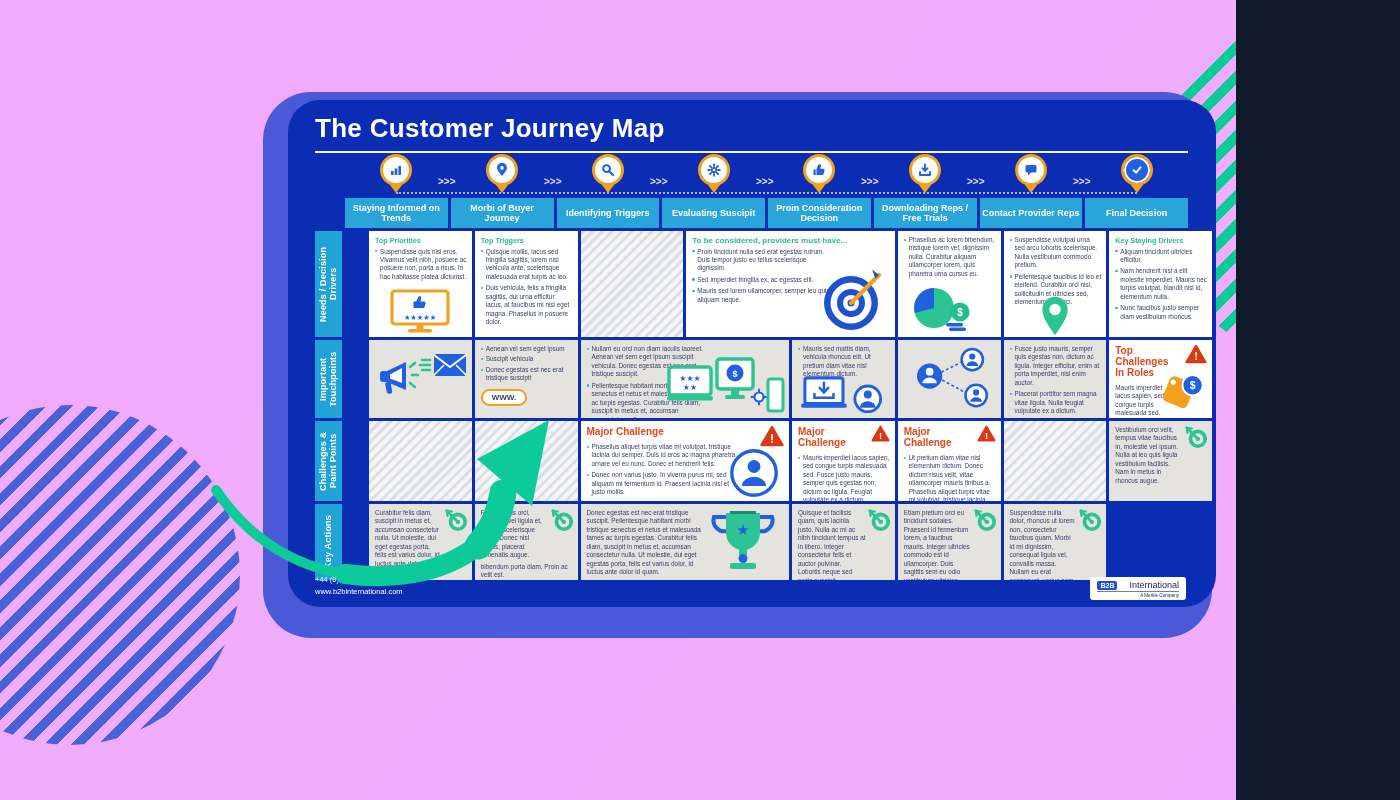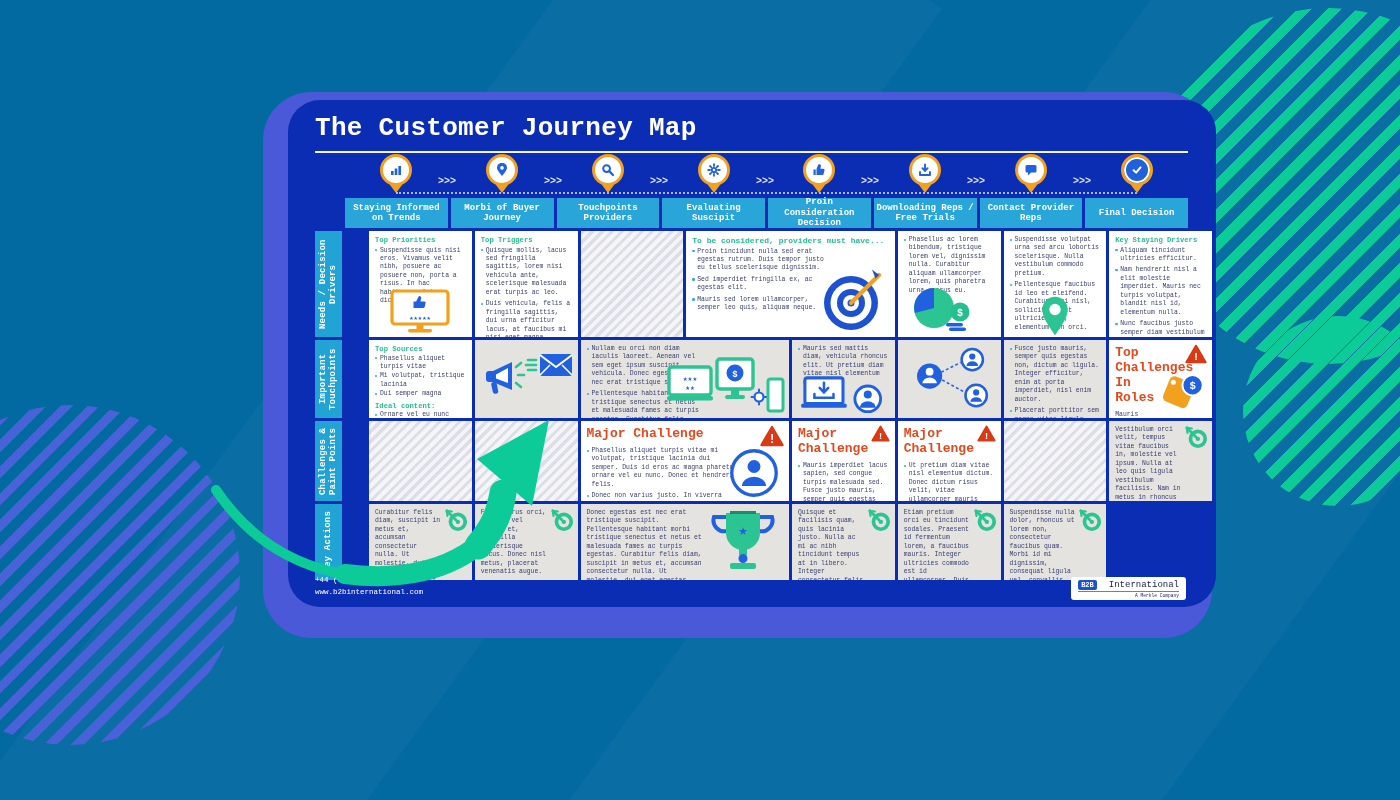--- a/index.html
+++ b/index.html
@@ -1,17 +1,17 @@
 <!DOCTYPE html>
 <html><head>
 <meta charset="utf-8">
 <style>
   html,body{margin:0;padding:0;background:#10182b;}
-  .stage{position:relative;width:1400px;height:800px;overflow:hidden;
-         background:#0369a1;font-family:Liberation Mono, monospace;}
+  .stage{position:relative;width:1236px;height:800px;overflow:hidden;
+         background:#f0abfc;font-family:Liberation Sans, sans-serif;}
   .band{position:absolute;background:rgba(255,255,255,.032);}
   .stripe-circle{position:absolute;border-radius:50%;}
   .stripe-green{background:repeating-linear-gradient(135deg,#0DCB99 0 10px,transparent 10px 21px);}
   .stripe-blue{background:repeating-linear-gradient(135deg,#4A62D8 0 9px,transparent 9px 19px);}
   .card-shadow{position:absolute;left:263px;top:92px;width:949px;height:546px;border-radius:48px;background:#4A59D8;}
   .card{position:absolute;left:288px;top:100px;width:928px;height:507px;border-radius:32px;background:#0B2DB4;}
   .title{position:absolute;left:27px;top:13px;color:#fff;font-size:26px;font-weight:700;letter-spacing:.3px;}
   .title-rule{position:absolute;left:27px;top:51px;width:873px;height:2px;background:rgba(255,255,255,.95);}
   .dotline{position:absolute;left:108px;top:92px;width:741px;border-top:2px dotted rgba(255,255,255,.65);}
   .pin{position:absolute;top:54px;width:34px;text-align:center;}
@@ -29,21 +29,21 @@
   .lab span{writing-mode:vertical-rl;transform:rotate(180deg);color:#fff;font-weight:700;font-size:9px;
             line-height:1.1;text-align:center;letter-spacing:.2px;}
   .grid{position:absolute;left:57px;top:131px;width:843px;display:grid;
         grid-template-columns:repeat(8,1fr);grid-template-rows:106px 78px 80px 76px;gap:3px;padding-left:24px;}
   .cell{position:relative;background:#fff;overflow:hidden;padding:5px 5px 3px 6px;}
   .cell.gray{background:#E4E3E0;}
   .cell.hatch{background:repeating-linear-gradient(135deg,#DCDEE8 0 3px,#F5F5F8 3px 7px);}
   .span2{grid-column:span 2;}
   .h-green{color:#27BE8E;font-weight:700;font-size:7.2px;margin-bottom:2.5px;}
   .h-green.big{font-size:8px;}
-  .h-red{color:#E2491D;font-weight:700;font-size:13px;margin-bottom:6px;padding-right:22px;}
+  .h-red{color:#E2491D;font-weight:700;font-size:10px;margin-bottom:6px;padding-right:22px;}
   .b,.p{color:#3A4070;font-size:6.4px;line-height:1.32;margin-bottom:3px;}
   .b{position:relative;padding-left:5px;}
   .b::before{content:"";position:absolute;left:0;top:2.6px;width:2.4px;height:2.4px;border-radius:50%;background:#35A9DF;}
   .txt60{width:60%;}.txt70{width:72%;}.txt78{width:78%;}
   .pad-r{padding-right:24px;}
   .warn{position:absolute;top:4px;right:5px;}
   .corner-target{position:absolute;top:4px;right:4px;}
   .icon-abs{position:absolute;}
   .icon-center{position:absolute;left:50%;transform:translateX(-50%);}
   .www-pill{display:inline-block;border:2px solid #F2A11E;border-radius:10px;padding:2px 9px;
@@ -167,21 +167,21 @@
     <span class="chev" style="left:256px">&gt;&gt;&gt;</span>
     <span class="chev" style="left:362px">&gt;&gt;&gt;</span>
     <span class="chev" style="left:468px">&gt;&gt;&gt;</span>
     <span class="chev" style="left:573px">&gt;&gt;&gt;</span>
     <span class="chev" style="left:679px">&gt;&gt;&gt;</span>
     <span class="chev" style="left:785px">&gt;&gt;&gt;</span>
 
     <div class="hdr-grid">
       <div class="hdr">Staying Informed on Trends</div>
       <div class="hdr">Morbi of Buyer Journey</div>
-      <div class="hdr">Touchpoints Providers</div>
+      <div class="hdr">Identifying Triggers</div>
       <div class="hdr">Evaluating Suscipit</div>
       <div class="hdr">Proin Consideration Decision</div>
       <div class="hdr">Downloading Reps / Free Trials</div>
       <div class="hdr">Contact Provider Reps</div>
       <div class="hdr">Final Decision</div>
     </div>
 
     <div class="lab-col">
       <div class="lab">
           <span>Needs / Decision Drivers</span>
@@ -252,45 +252,43 @@
           <circle cx="17" cy="15.5" r="6.5" fill="#fff"></circle>
         </svg>
       </div>
       <div class="cell">
         <div class="h-green">Key Staying Drivers</div>
         <div class="b">Aliquam tincidunt ultricies efficitur.</div>
         <div class="b">Nam hendrerit nisl a elit molestie imperdiet. Mauris nec turpis volutpat, blandit nisl id, elementum nulla.</div>
         <div class="b">Nunc faucibus justo semper diam vestibulum rhoncus.</div>
       </div>
 
-      <div class="cell">
-        <div class="h-green" style="margin-bottom:1.5px">Top Sources</div>
-        <div class="b" style="margin-bottom:1px">Phasellus aliquet turpis vitae</div>
-        <div class="b" style="margin-bottom:1px">Mi volutpat, tristique lacinia</div>
-        <div class="b">Dui semper magna</div>
-        <div class="h-green" style="margin:2px 0 1.5px">Ideal content:</div>
-        <div class="b">Ornare vel eu nunc donec et hendrerit felis</div>
-      </div>
       <div class="cell gray">
         <svg class="icon-center" style="top:12px" width="96" height="54" viewBox="0 0 96 54">
           <path d="M8 22 q0-3 3-3 h4 L34 10 V38 L15 30 h-4 q-3 0-3-3 Z" fill="#2160DE"></path>
           <path d="M18 22.5 L30 16 V31 L18 26.5 Z" fill="#fff"></path>
           <rect x="14" y="30" width="5.5" height="12" rx="2.5" fill="#2160DE" transform="rotate(-12 16 36)"></rect>
           <g stroke="#2BC492" stroke-width="2.6" stroke-linecap="round">
             <line x1="38" y1="15" x2="43" y2="11"></line>
               <line x1="40" y1="23" x2="46" y2="23"></line>
               <line x1="38" y1="31" x2="43" y2="35"></line>
             <line x1="50" y1="8" x2="58" y2="8"></line>
               <line x1="48" y1="13" x2="58" y2="13"></line>
               <line x1="50" y1="18" x2="58" y2="18"></line>
           </g>
           <rect x="62" y="2" width="32" height="22" rx="2" fill="#2160DE"></rect>
           <path d="M62 3 L78 15 L94 3" stroke="#fff" stroke-width="2" fill="none"></path>
           <path d="M62 23 L72 13 M94 23 L84 13" stroke="#fff" stroke-width="1.5"></path>
         </svg>
+      </div>
+      <div class="cell gray">
+        <div class="b" style="margin-bottom:2px">Aenean vel sem eget ipsum</div>
+        <div class="b" style="margin-bottom:2px">Suscipit vehicula</div>
+        <div class="b">Donec egestas est nec erat tristique suscipit</div>
+        <div class="www-pill">WWW.</div>
       </div>
       <div class="cell gray span2">
         <div class="txt60">
           <div class="b">Nullam eu orci non diam iaculis laoreet. Aenean vel sem eget ipsum suscipit vehicula. Donec egestas est nec erat tristique suscipit.</div>
           <div class="b">Pellentesque habitant morbi tristique senectus et netus et malesuada fames ac turpis egestas. Curabitur felis diam, suscipit in metus et, accumsan consectetur nulla.</div>
         </div>
         <svg class="icon-abs" style="right:4px;bottom:3px" width="118" height="58" viewBox="0 0 118 58">
           <rect x="2" y="10" width="42" height="28" rx="3" fill="#fff" stroke="#2BC492" stroke-width="3.4"></rect>
           <text x="23" y="24" font-size="8" fill="#2160DE" text-anchor="middle">★★★</text>
           <text x="23" y="33" font-size="8" fill="#2160DE" text-anchor="middle">★★</text>

